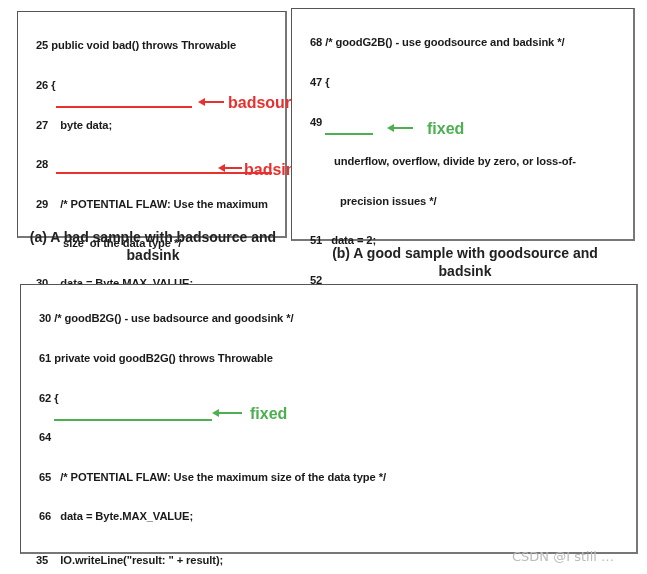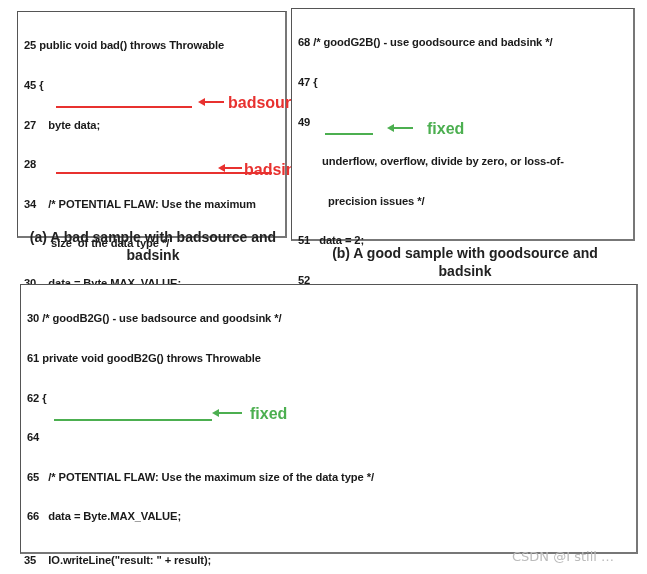--- a/index.html
+++ b/index.html
@@ -1,39 +1,39 @@
 <!DOCTYPE html>
 <html><head>
 <meta charset="utf-8">
 <style>
   html, body { margin:0; padding:0; background:#ffffff; }
   body { width:647px; height:574px; position:relative; overflow:hidden;
          font-family:"Liberation Sans", "DejaVu Sans", sans-serif; color:#1a1a1a; }
   .box { position:absolute; border:1px solid #555; border-right:2px solid #777; border-bottom:2px solid #777; background:#fff; box-sizing:border-box; }
   .code { position:absolute; font-weight:bold; font-size:11.2px; line-height:13.2px; white-space:pre; letter-spacing:-0.1px; }
-  .line { position:relative; height:13.2px; }
+  .line { position:relative; height:13.2px;margin-left:12px; }
   .cap { position:absolute; font-weight:bold; font-size:14px; line-height:18px; text-align:center; color:#222; }
   .ann { position:absolute; font-weight:bold; font-size:16px; }
   .red { color:#e8312f; }
   .green { color:#4caf50; }
   .uline { position:absolute; height:1.5px; }
   .arrow { position:absolute; height:1.5px; }
   .arrow::before { content:""; position:absolute; left:-6px; top:-3.5px; border-right:7px solid currentColor; border-top:4px solid transparent; border-bottom:4px solid transparent; }
   .wm { position:absolute; font-size:13px; color:#bbb; font-family:"DejaVu Sans", sans-serif; }
 </style>
 </head>
 <body>
 
 <div class="box" style="left:17px; top:11px; width:270px; height:227px;"></div>
 <div class="code" style="left:24px; top:13px;">
   <div class="line">25 public void bad() throws Throwable</div>
-  <div class="line">45 {</div>
+  <div class="line">26 {</div>
   <div class="line">27    byte data;</div>
   <div class="line">28</div>
-  <div class="line">34    /* POTENTIAL FLAW: Use the maximum</div>
+  <div class="line">29    /* POTENTIAL FLAW: Use the maximum</div>
   <div class="line">         size  of the data type */</div>
   <div class="line">30    data = Byte.MAX_VALUE;</div>
   <div class="line">31</div>
   <div class="line">32    /* POTENTIAL FLAW: if data ==</div>
   <div class="line">         Byte.MAX_VALUE, this will overflow</div>
   <div class="line">       */</div>
   <div class="line">33    byte result = (byte)(data + 1);</div>
   <div class="line">34</div>
   <div class="line">35    IO.writeLine("result: " + result);</div>
   

